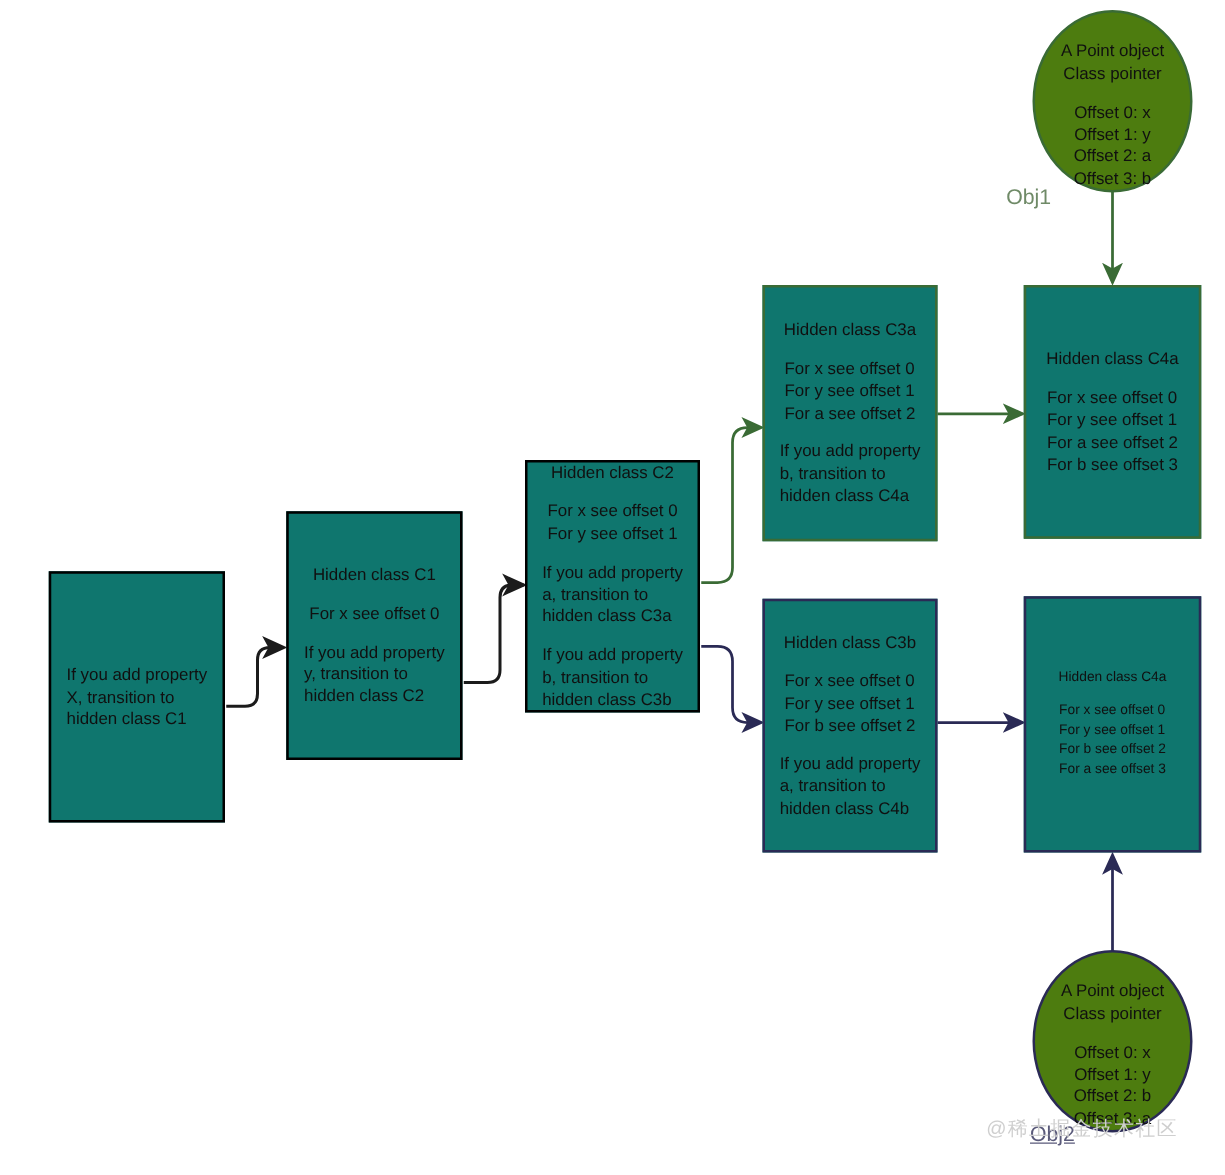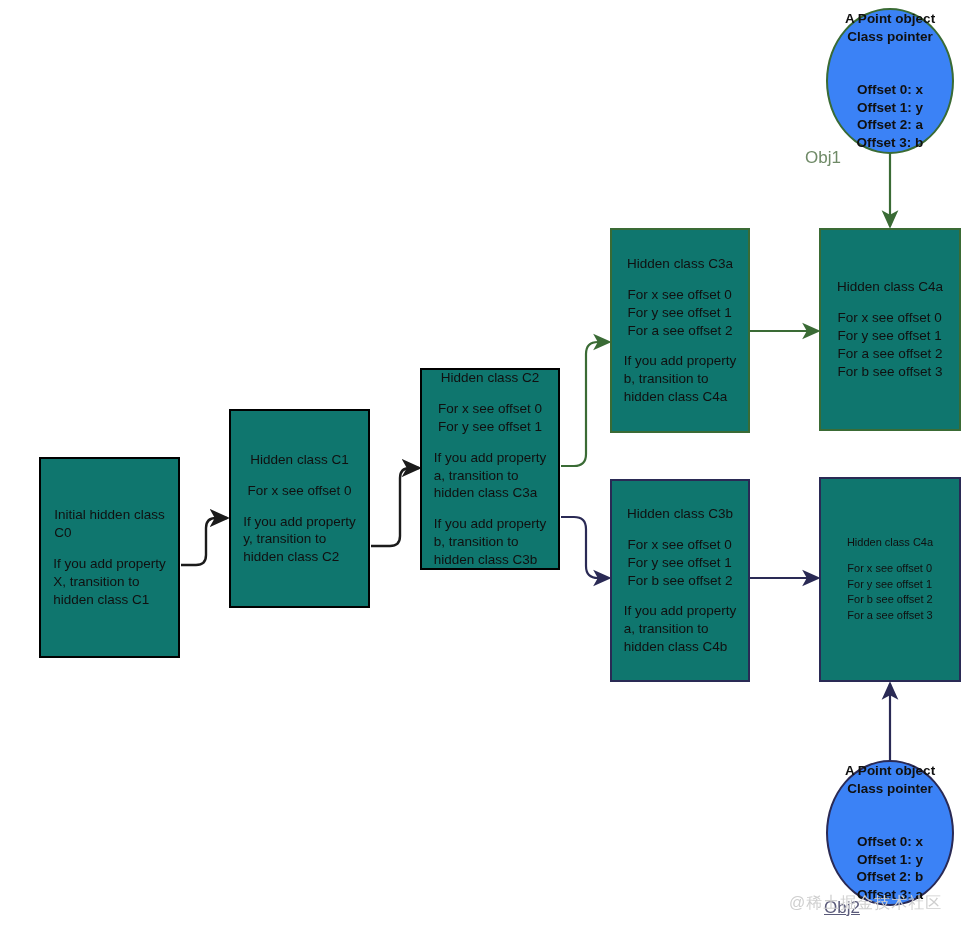--- a/index.html
+++ b/index.html
@@ -50,24 +50,23 @@
   .node.small .para { font-size: 11px; line-height: 1.42; }
   .node.small .para + .para { margin-top: 10px; }
 
   .obj {
     position: absolute;
     box-sizing: border-box;
     border-radius: 50%;
     display: flex;
     flex-direction: column;
     align-items: center;
-    justify-content: space-between;
+    justify-content: flex-end;
     text-align: center;
-    background: #3b82f6;
-    font-weight: bold;
+    background: #4d7c0f;
   }
   .obj.green { border: 2px solid #3a6b35; }
   .obj.navy  { border: 2px solid #2a2a55; }
   .obj .para { font-size: 13.5px; }
 
   .objlabel {
     position: absolute;
     font-size: 17px;
     white-space: nowrap;
   }
@@ -159,22 +158,20 @@
 
   <div class="node black" style="left:229px; top:409px; width:141px; height:199px;">
     <div class="para">Hidden class C1</div>
     <div class="para">For x see offset 0</div>
     <div class="para">If you add property
 y, transition to
 hidden class C2</div>
   </div>
 
   <div class="node black" style="left:39px; top:457px; width:141px; height:201px;">
-    <div class="para">Initial hidden class
-C0</div>
     <div class="para">If you add property
 X, transition to
 hidden class C1</div>
   </div>
 
   <div class="node navy" style="left:610px; top:479px; width:140px; height:203px;">
     <div class="para">Hidden class C3b</div>
     <div class="para">For x see offset 0
 For y see offset 1
 For b see offset 2</div>

